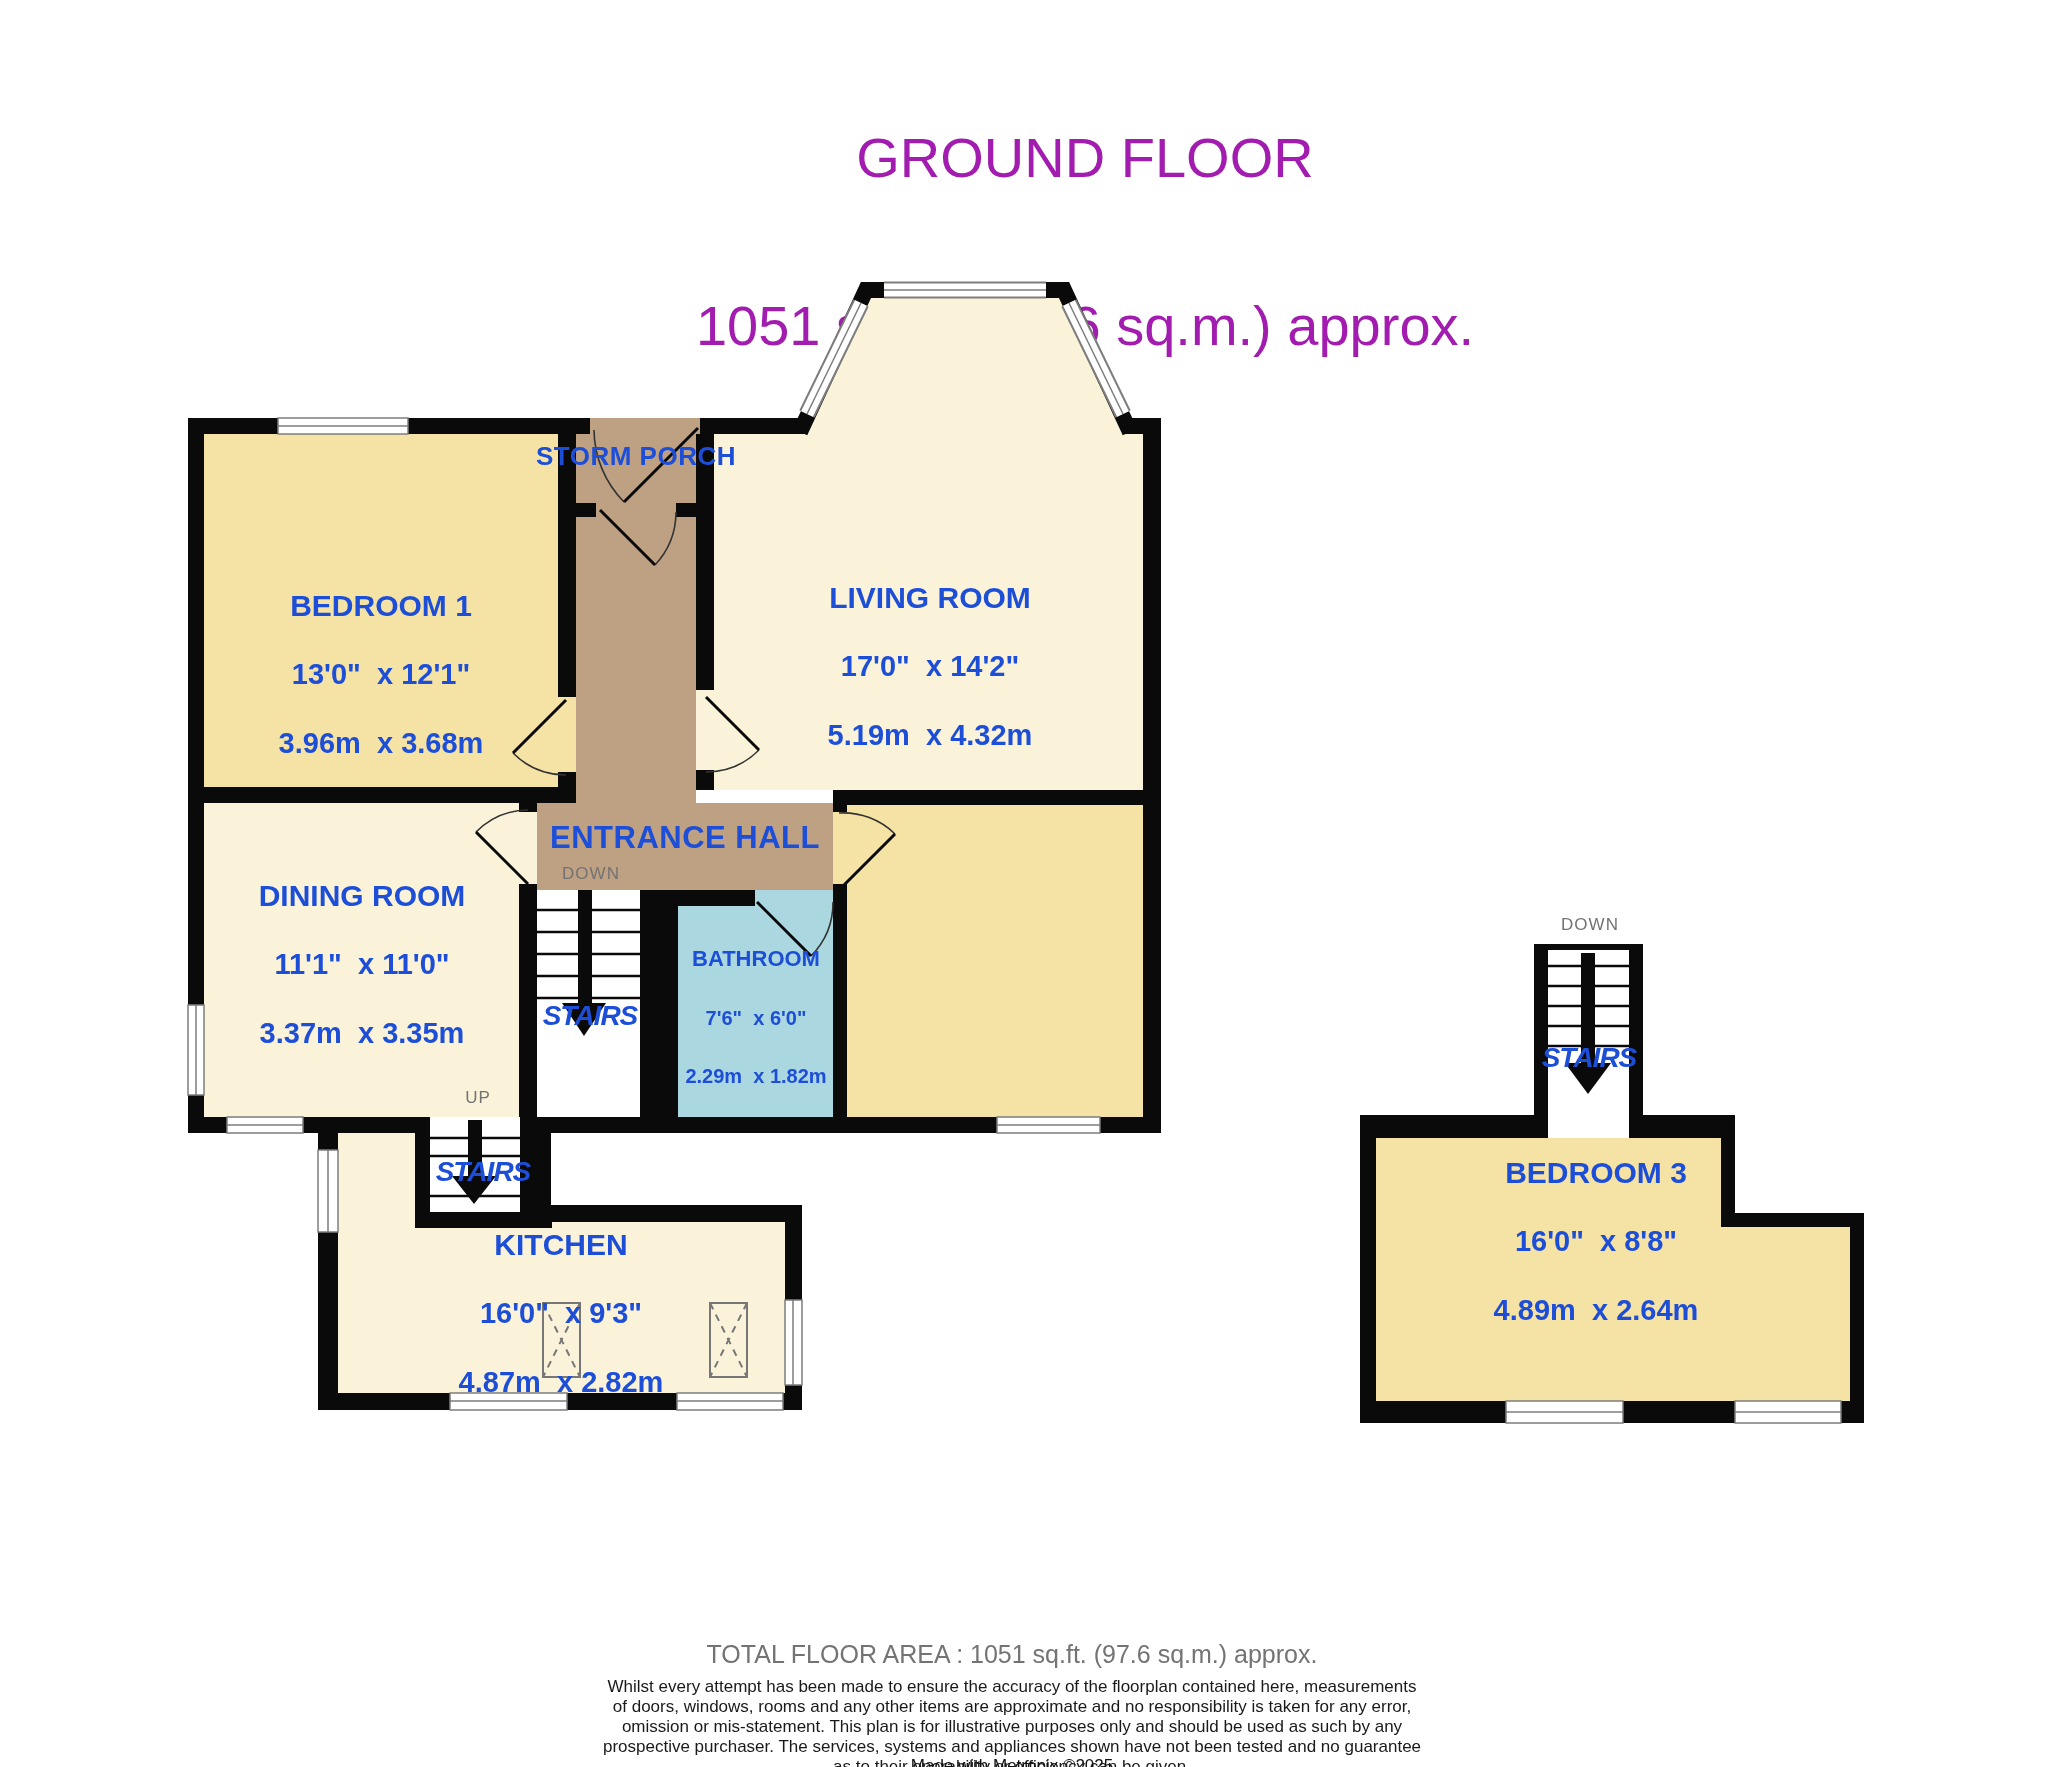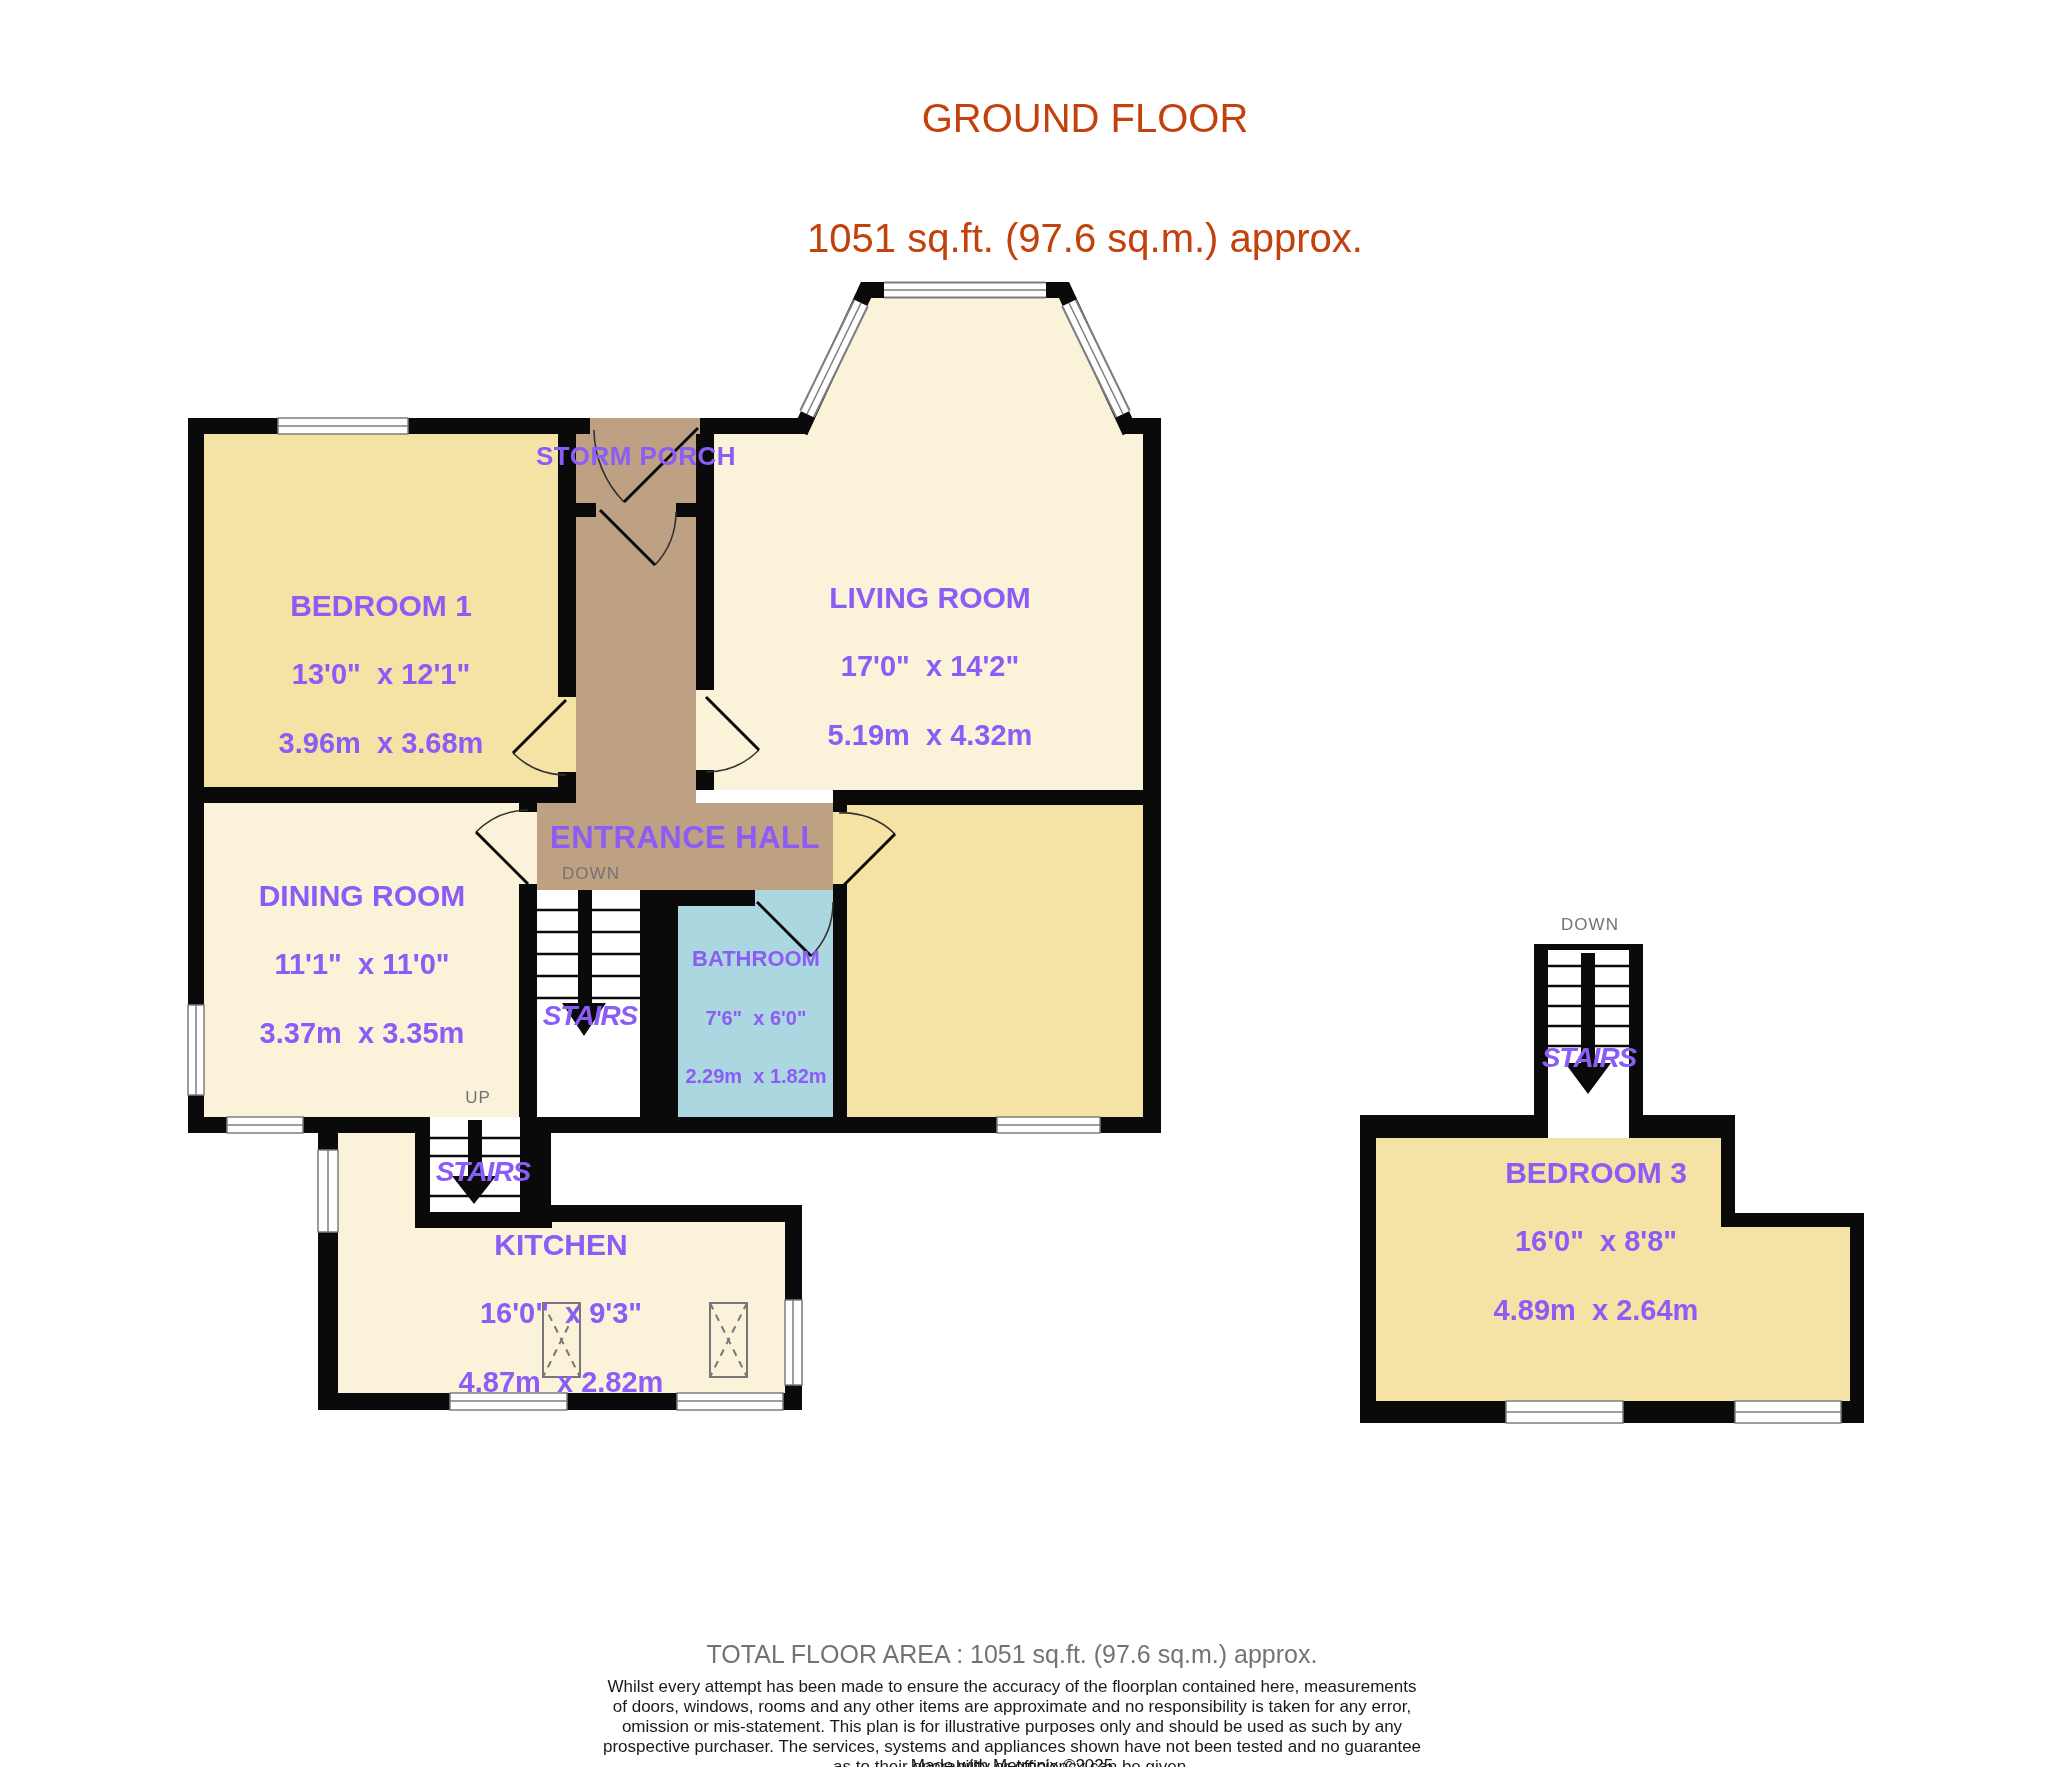--- a/index.html
+++ b/index.html
@@ -1,30 +1,30 @@
 <!DOCTYPE html>
 <html><head>
 <meta charset="utf-8">
 <style>
   html,body{margin:0;padding:0;background:#ffffff;}
   #page{position:relative;width:2048px;height:1767px;background:#ffffff;overflow:hidden;
         font-family:"Liberation Sans",sans-serif;}
   svg{position:absolute;left:0;top:0;}
-  .lbl{position:absolute;transform:translate(-50%,-50%);text-align:center;color:#8b5cf6;
+  .lbl{position:absolute;transform:translate(-50%,-50%);text-align:center;color:#1d4ed8;
        font-weight:bold;white-space:pre;line-height:1.12;}
   .room-name{font-size:30px;}
   .room-dims{font-size:29px;}
   .small-name{font-size:22px;}
   .small-dims{font-size:20px;}
   .porch-name{font-size:26px;letter-spacing:0.5px;}
   .hall-name{font-size:31px;letter-spacing:0.5px;}
   .stairs-lbl{font-size:28px;letter-spacing:-1px;font-style:italic;}
   .tiny-lbl{font-size:17px;font-weight:normal;color:#737373;letter-spacing:1px;}
-  .hdr{position:absolute;transform:translate(-50%,0);text-align:center;color:#c2410c;
-       font-size:40px;line-height:1.0;white-space:pre;}
+  .hdr{position:absolute;transform:translate(-50%,0);text-align:center;color:#a21caf;
+       font-size:56px;line-height:1.0;white-space:pre;}
   .ftr-total{position:absolute;transform:translate(-50%,0);color:#737373;font-size:25px;white-space:pre;}
   .ftr-line{position:absolute;transform:translate(-50%,0);color:#1a1a1a;font-size:17px;white-space:pre;}
   .ftr-credit{position:absolute;transform:translate(-50%,0);color:#111;font-size:17px;white-space:pre;}
 </style>
 </head>
 <body>
 
 <div id="page">
 
   <div class="hdr" style="left:1085px;top:18px;">

